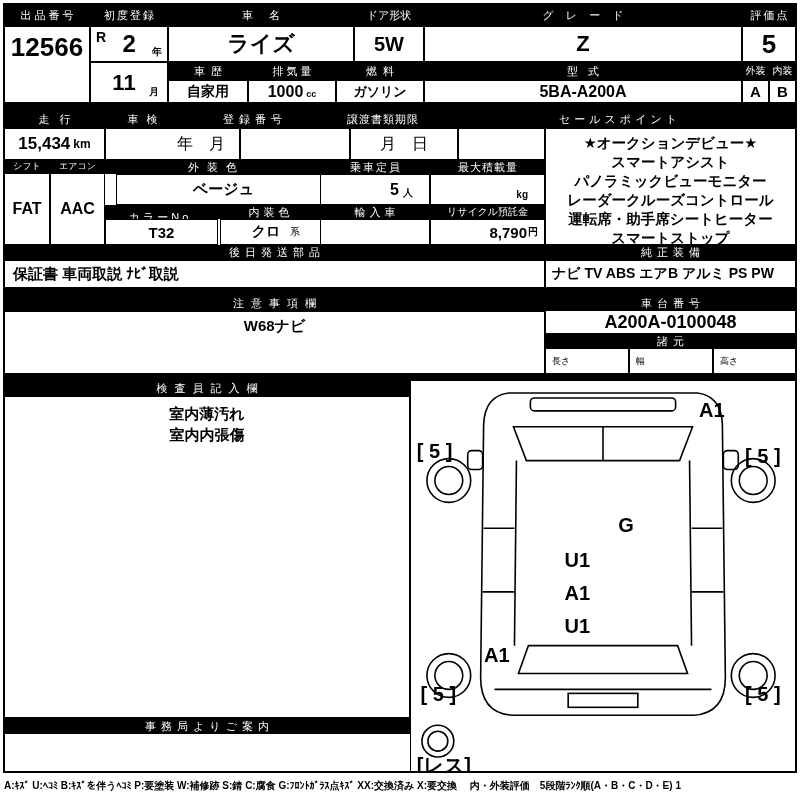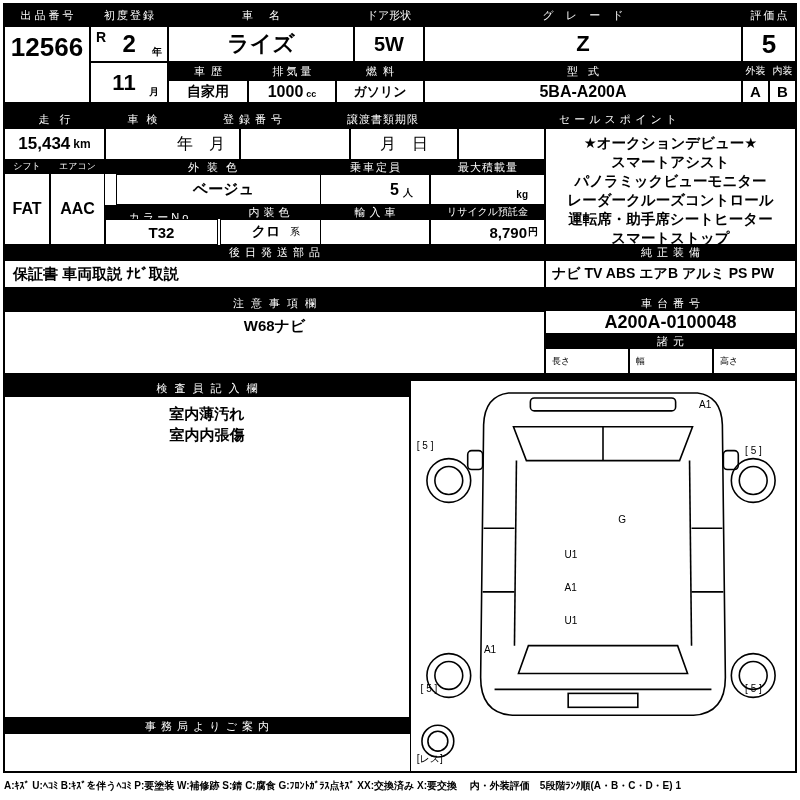--- a/index.html
+++ b/index.html
@@ -10,21 +10,21 @@
   .cell{border:1px solid #000;background:#fff;display:flex;align-items:center;justify-content:center;overflow:hidden}
   .v{font-weight:bold}
   .unit{font-size:10px;font-weight:bold}
   .small{font-size:16px}
   .bar{background:#000}
   .frame{border:2px solid #000;pointer-events:none}
   .leftal{justify-content:flex-start}
   .rightal{justify-content:flex-end}
   .topal{align-items:flex-start}
   .colflex{flex-direction:column;align-items:center;justify-content:flex-start}
-  .marker{position:absolute;font-weight:normal;font-size:10px;white-space:nowrap;color:#000}
+  .marker{position:absolute;font-weight:bold;font-size:20px;white-space:nowrap;color:#000}
   .salesline{font-weight:bold;font-size:14.5px;line-height:19px;white-space:nowrap}
   svg{display:block}
 </style>
 </head>
 <body>
 
 <div class="sheet">
 
   <div class="hd abs" style="left:4px;top:4px;width:86px;height:22px">
       <span style="letter-spacing:3px;padding-left:3px">出品番号</span>

